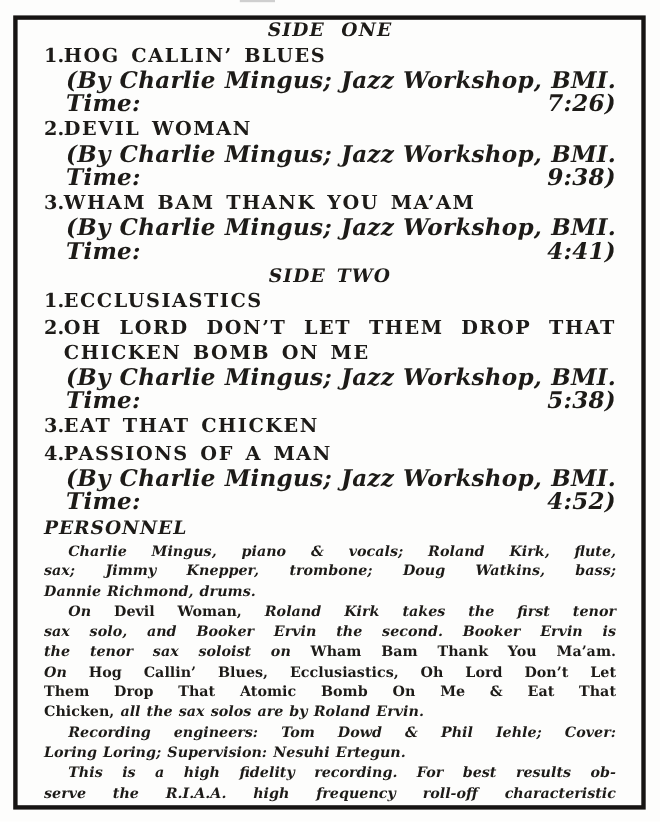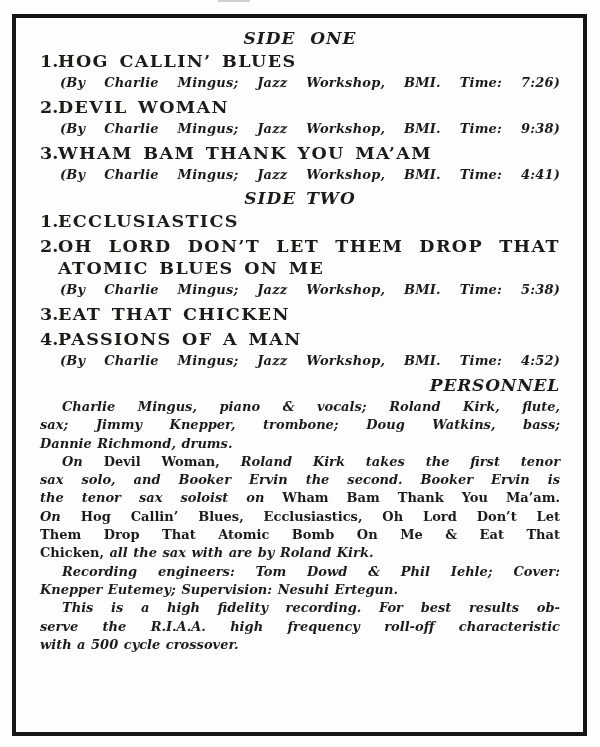--- a/index.html
+++ b/index.html
@@ -25,21 +25,21 @@
     background: #cfcfcf;
   }
   .box {
     position: absolute;
     left: 12px;
     top: 14px;
     width: 575px;
     height: 722px;
     box-sizing: border-box;
     border: 4px solid #171513;
-    padding: 10px 23px 0 24px;
+    padding: 0 23px 0 24px;
     overflow: hidden;
   }
   .side-heading {
     text-align: center;
     font-weight: bold;
     font-style: italic;
     font-size: 17px;
     line-height: 21px;
     letter-spacing: 1px;
     margin: 0;
@@ -64,35 +64,34 @@
   .title { flex: 1; }
   .title-line.fill {
     text-align: justify;
     text-align-last: justify;
     text-justify: inter-word;
   }
   .credit {
     margin-left: 20px;
     font-weight: bold;
     font-style: italic;
-    font-size: 13px;
+    font-size: 21px;
     line-height: 21px;
     letter-spacing: 0.2px;
     text-align: justify;
     text-align-last: justify;
     text-justify: inter-word;
   }
   .personnel-heading {
     font-weight: bold;
     font-style: italic;
     font-size: 17px;
     line-height: 20px;
     letter-spacing: 0.8px;
     margin: 4px 0 3px 0;
-    text-align: right;
   }
   .pline {
     font-weight: bold;
     font-style: italic;
     font-size: 13px;
     line-height: 18.3px;
     word-spacing: 1px;
     text-align: justify;
     text-align-last: justify;
     text-justify: inter-word;
@@ -152,21 +151,21 @@
             <div class="title">
               <div class="title-line">ECCLUSIASTICS</div>
             </div>
           </div>
         </div>
         <div class="track">
           <div class="track-head">
             <span class="num">2.</span>
             <div class="title">
               <div class="title-line fill">OH LORD DON’T LET THEM DROP THAT</div>
-              <div class="title-line">ATOMIC BLUES ON ME</div>
+              <div class="title-line">CHICKEN BOMB ON ME</div>
             </div>
           </div>
           <div class="credit">(By Charlie Mingus; Jazz Workshop, BMI. Time: 5:38)</div>
         </div>
         <div class="track">
           <div class="track-head">
             <span class="num">3.</span>
             <div class="title">
               <div class="title-line">EAT THAT CHICKEN</div>
             </div>
@@ -187,22 +186,22 @@
 
     <div id="personnel-body">
         <div class="pline first"><span class="run-i">Charlie Mingus, piano &amp; vocals; Roland Kirk, flute,</span></div>
         <div class="pline"><span class="run-i">sax; Jimmy Knepper, trombone; Doug Watkins, bass;</span></div>
         <div class="pline last"><span class="run-i">Dannie Richmond, drums.</span></div>
         <div class="pline first"><span class="run-i">On </span><span class="run-r">Devil Woman, </span><span class="run-i">Roland Kirk takes the first tenor</span></div>
         <div class="pline"><span class="run-i">sax solo, and Booker Ervin the second. Booker Ervin is</span></div>
         <div class="pline"><span class="run-i">the tenor sax soloist on </span><span class="run-r">Wham Bam Thank You Ma’am.</span></div>
         <div class="pline"><span class="run-i">On </span><span class="run-r">Hog Callin’ Blues, Ecclusiastics, Oh Lord Don’t Let</span></div>
         <div class="pline"><span class="run-r">Them Drop That Atomic Bomb On Me &amp; Eat That</span></div>
-        <div class="pline last"><span class="run-r">Chicken, </span><span class="run-i">all the sax with are by Roland Kirk.</span></div>
+        <div class="pline last"><span class="run-r">Chicken, </span><span class="run-i">all the sax solos are by Roland Ervin.</span></div>
         <div class="pline first"><span class="run-i">Recording engineers: Tom Dowd &amp; Phil Iehle; Cover:</span></div>
-        <div class="pline last"><span class="run-i">Knepper Eutemey; Supervision: Nesuhi Ertegun.</span></div>
+        <div class="pline last"><span class="run-i">Loring Loring; Supervision: Nesuhi Ertegun.</span></div>
         <div class="pline first"><span class="run-i">This is a high fidelity recording. For best results ob-</span></div>
         <div class="pline"><span class="run-i">serve the R.I.A.A. high frequency roll-off characteristic</span></div>
         <div class="pline last"><span class="run-i">with a 500 cycle crossover.</span></div>
       </div>
 
   </div>
 </div>
 
 </body></html>

